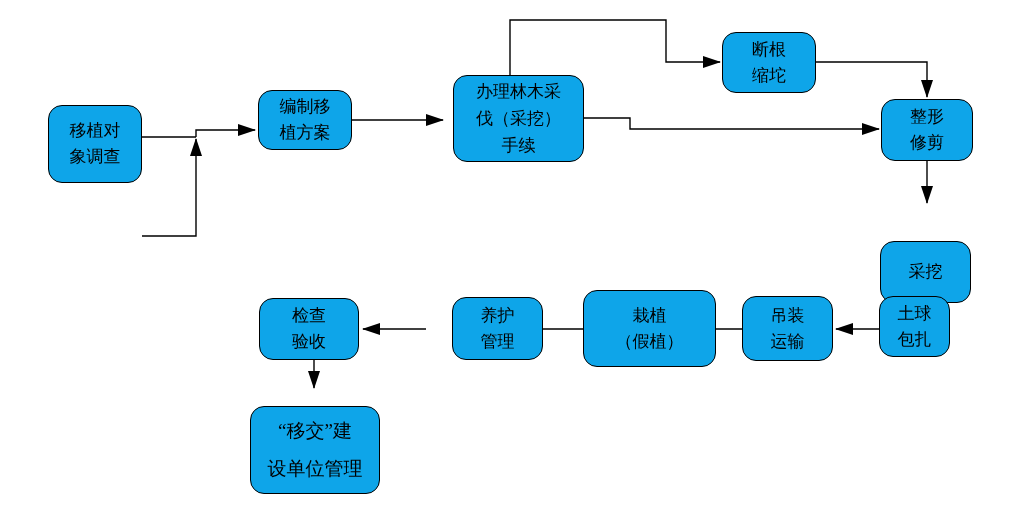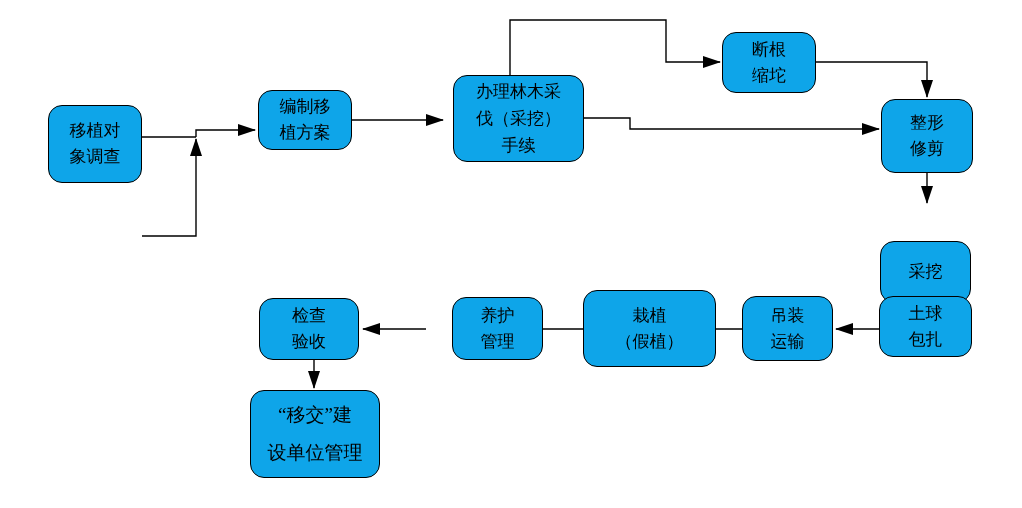--- a/index.html
+++ b/index.html
@@ -35,28 +35,28 @@
     white-space: pre-line;
     color: #000000;
     font-size: 17px;
     line-height: 26px;
   }
   .node-survey      { left: 48px;  top: 105px; width: 94px;  height: 78px; }
   .node-destination { left: 48px;  top: 207px; width: 94px;  height: 63px; }
   .node-plan        { left: 258px; top: 90px;  width: 94px;  height: 60px; }
   .node-permit      { left: 445px; top: 75px;  width: 131px; height: 87px; line-height: 27px; margin-left: 8px; }
   .node-root-cut    { left: 722px; top: 32px;  width: 94px;  height: 61px; }
-  .node-pruning     { left: 881px; top: 99px;  width: 92px;  height: 74px; }
+  .node-pruning     { left: 881px; top: 99px;  width: 92px;  height: 62px; }
   .node-digging     { left: 880px; top: 205px; width: 91px;  height: 62px; margin-top: 36px; }
-  .node-ball-wrap   { left: 879px; top: 296px; width: 93px;  height: 61px; }
+  .node-ball-wrap   { left: 879px; top: 296px; width: 71px;  height: 61px; }
   .node-transport   { left: 742px; top: 296px; width: 91px;  height: 65px; }
   .node-planting    { left: 583px; top: 290px; width: 133px; height: 77px; }
   .node-maintenance { left: 452px; top: 297px; width: 91px;  height: 63px; }
   .node-inspection  { left: 259px; top: 298px; width: 100px;  height: 62px; }
-  .node-handover    { left: 250px; top: 390px; width: 130px; height: 88px; font-size: 19px; line-height: 38px; }
+  .node-handover    { left: 250px; top: 406px; width: 130px; height: 88px; font-size: 19px; line-height: 38px; }
   .connector-layer path {
     fill: none;
     stroke: #000000;
     stroke-width: 1.4px;
   }
 </style>
 </head>
 <body>
 
 <div class="stage">

